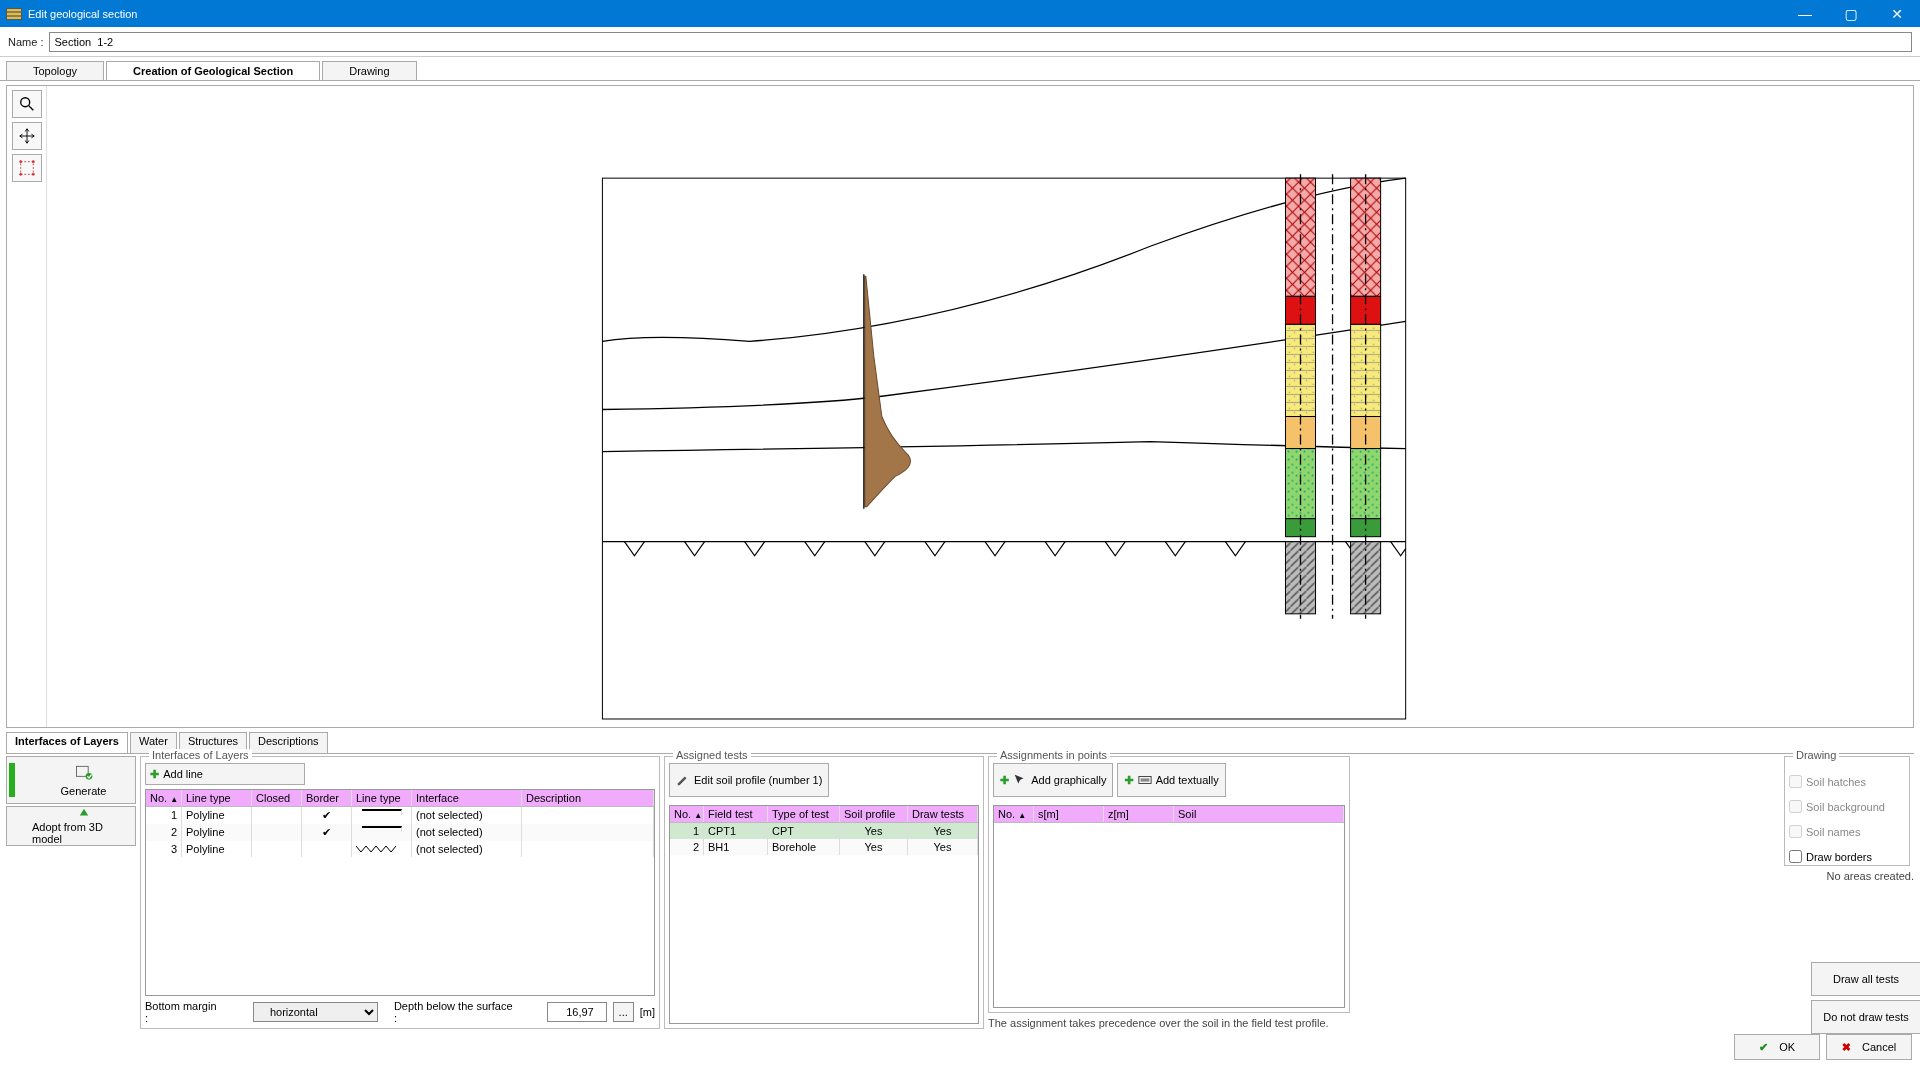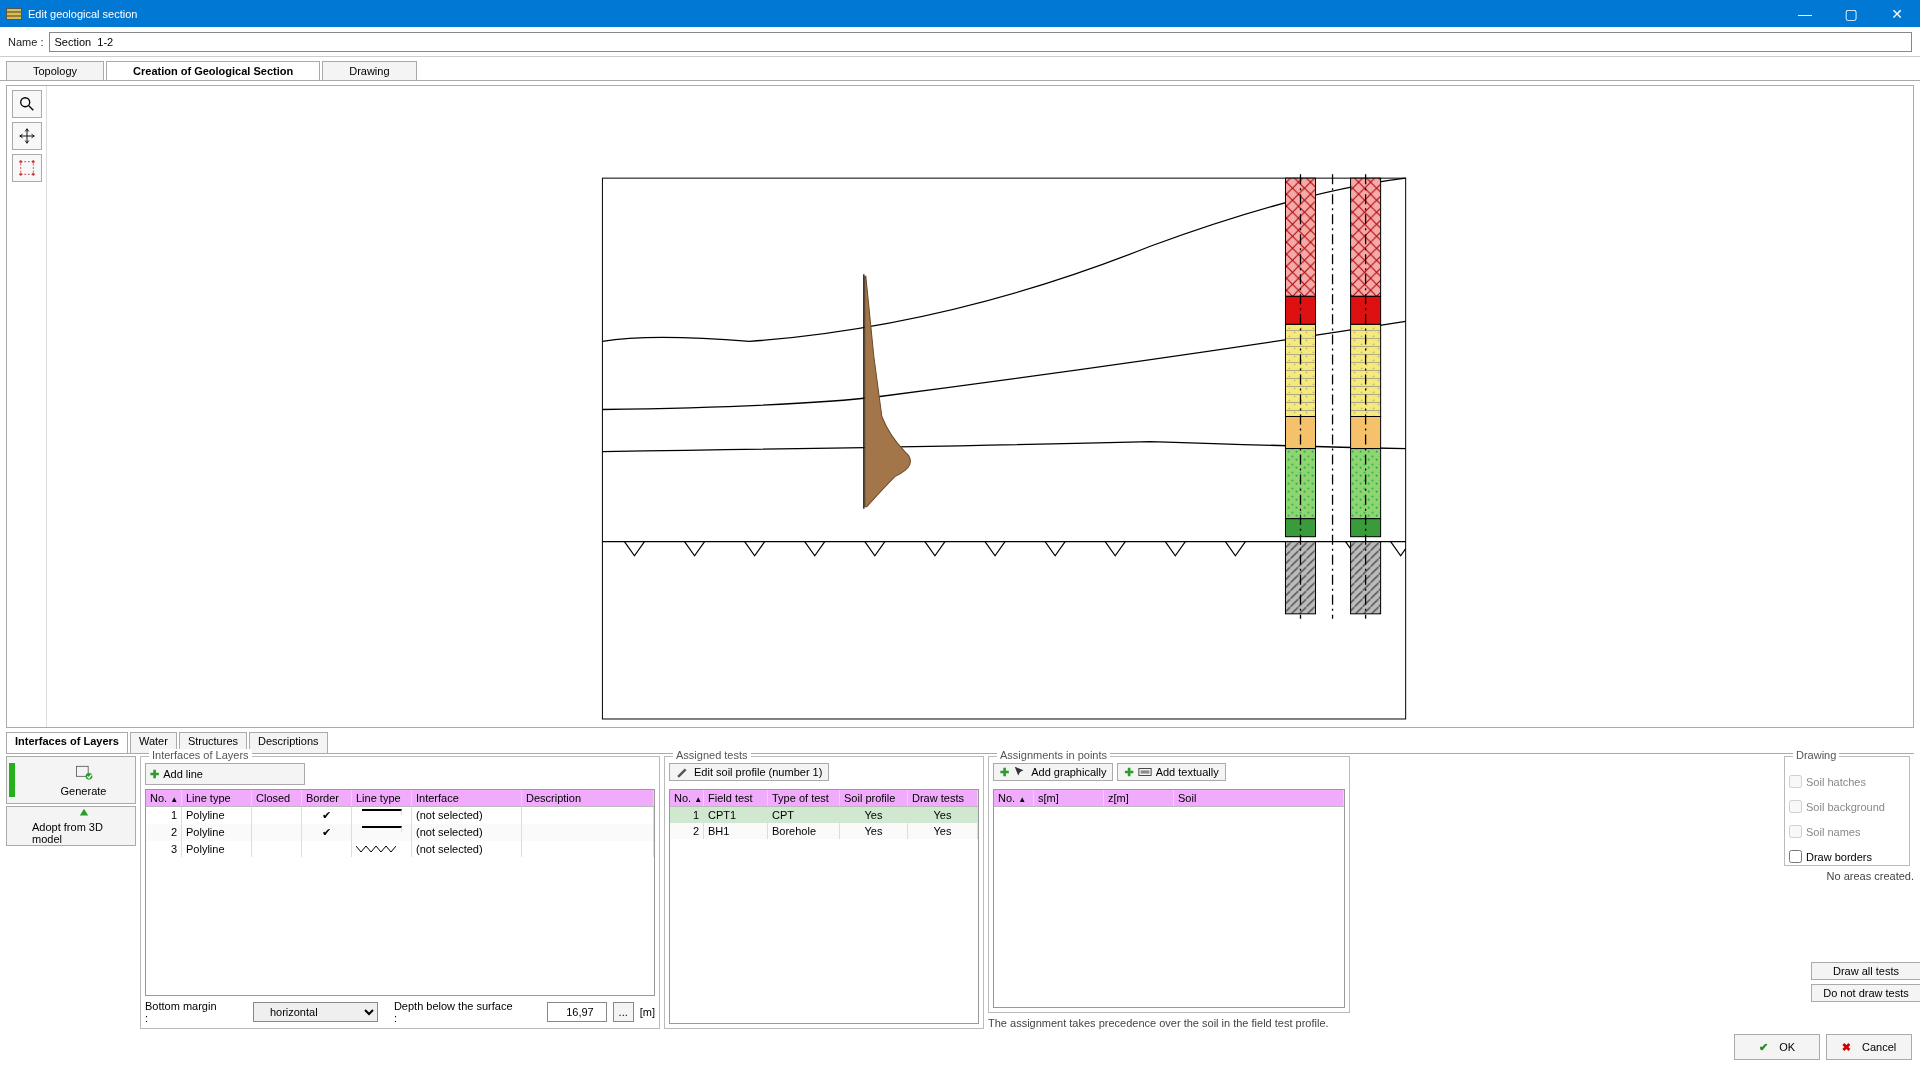--- a/index.html
+++ b/index.html
@@ -45,21 +45,21 @@
 .table .hdr { display:flex; background:#f0abfc; border-bottom:1px solid #bbb;}
 .table .hdr div, .table .row div { padding:2px 4px; border-right:1px solid #ddd; overflow:hidden; white-space:nowrap;}
 .table .row { display:flex; }
 .table .row:nth-child(even){ background:#fafafa;}
 .bottomrow { display:flex; align-items:center; gap:6px;}
 .bottomrow select, .bottomrow input { height:20px; border:1px solid #888; padding:0 12px;margin-left:28px;}
 .tinybtn { width:22px; height:20px; border:1px solid #888; background:#f4f4f4; display:flex; align-items:center; justify-content:center;}
 .panel-assigned { flex:0 0 320px; display:flex; flex-direction:column;}
 .panel-points { flex:0 0 362px; display:flex; flex-direction:column;}
 .btnrow { display:flex; gap:4px; margin-bottom:4px;}
-.btn { height:18px; border:1px solid #aaa; background:#f4f4f4; display:flex; align-items:center; gap:4px; padding:0 6px;}
+.btn { height:34px; border:1px solid #aaa; background:#f4f4f4; display:flex; align-items:center; gap:4px; padding:0 6px;}
 .note { color:#444; margin-top:4px;}
 .rpanel { flex:1; display:flex; justify-content:flex-end;}
 .drawgroup { width:120px; }
 .chk { display:flex; align-items:center; gap:4px; margin:12px 0; color:#888;}
 .chk.enabled { color:#000;}
 .rightbtns { display:flex; flex-direction:column; gap:4px; margin-top:80px;}
 .rightbtns .btn { width:110px; justify-content:center;margin-left:27px;}
 .msg-noareas { color:#444; text-align:right; margin-top:4px;}
 
 .footer { height:36px; display:flex; align-items:center; justify-content:flex-end; padding:0 8px; gap:6px;}

